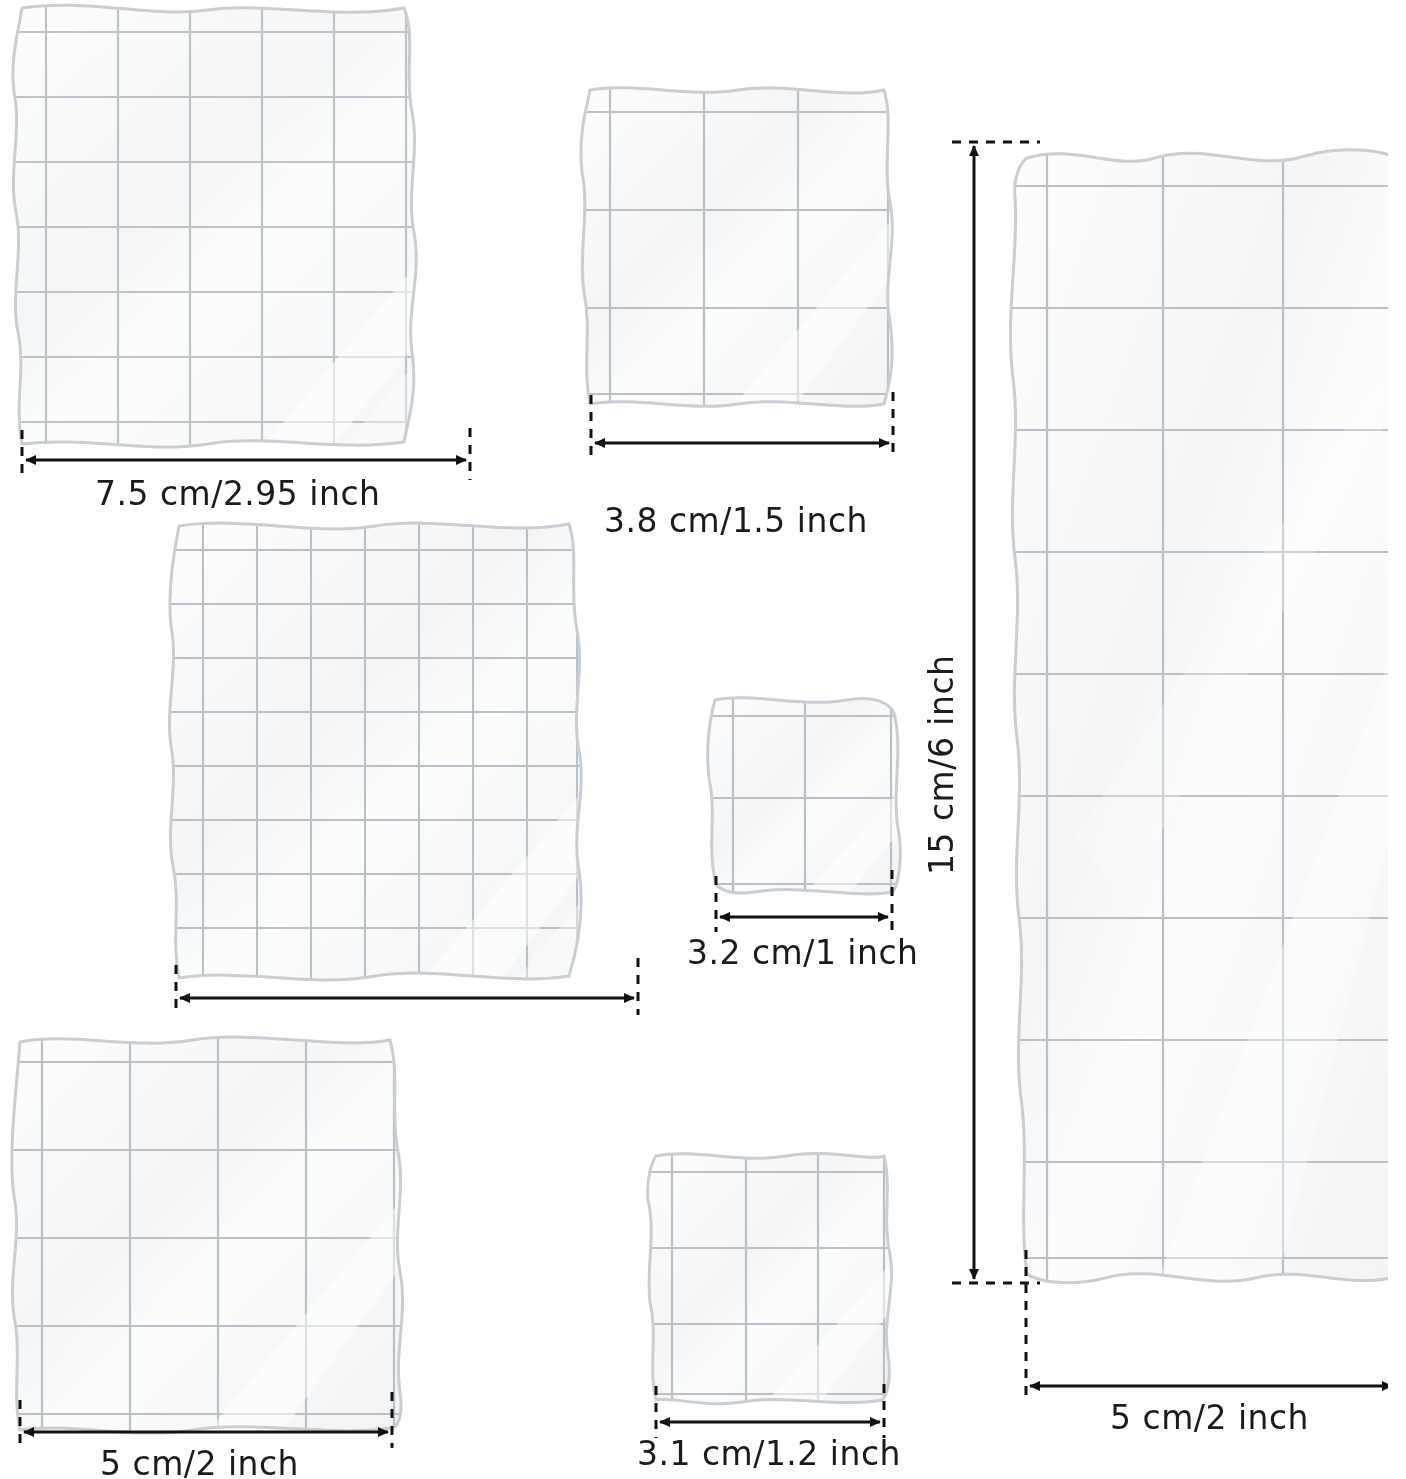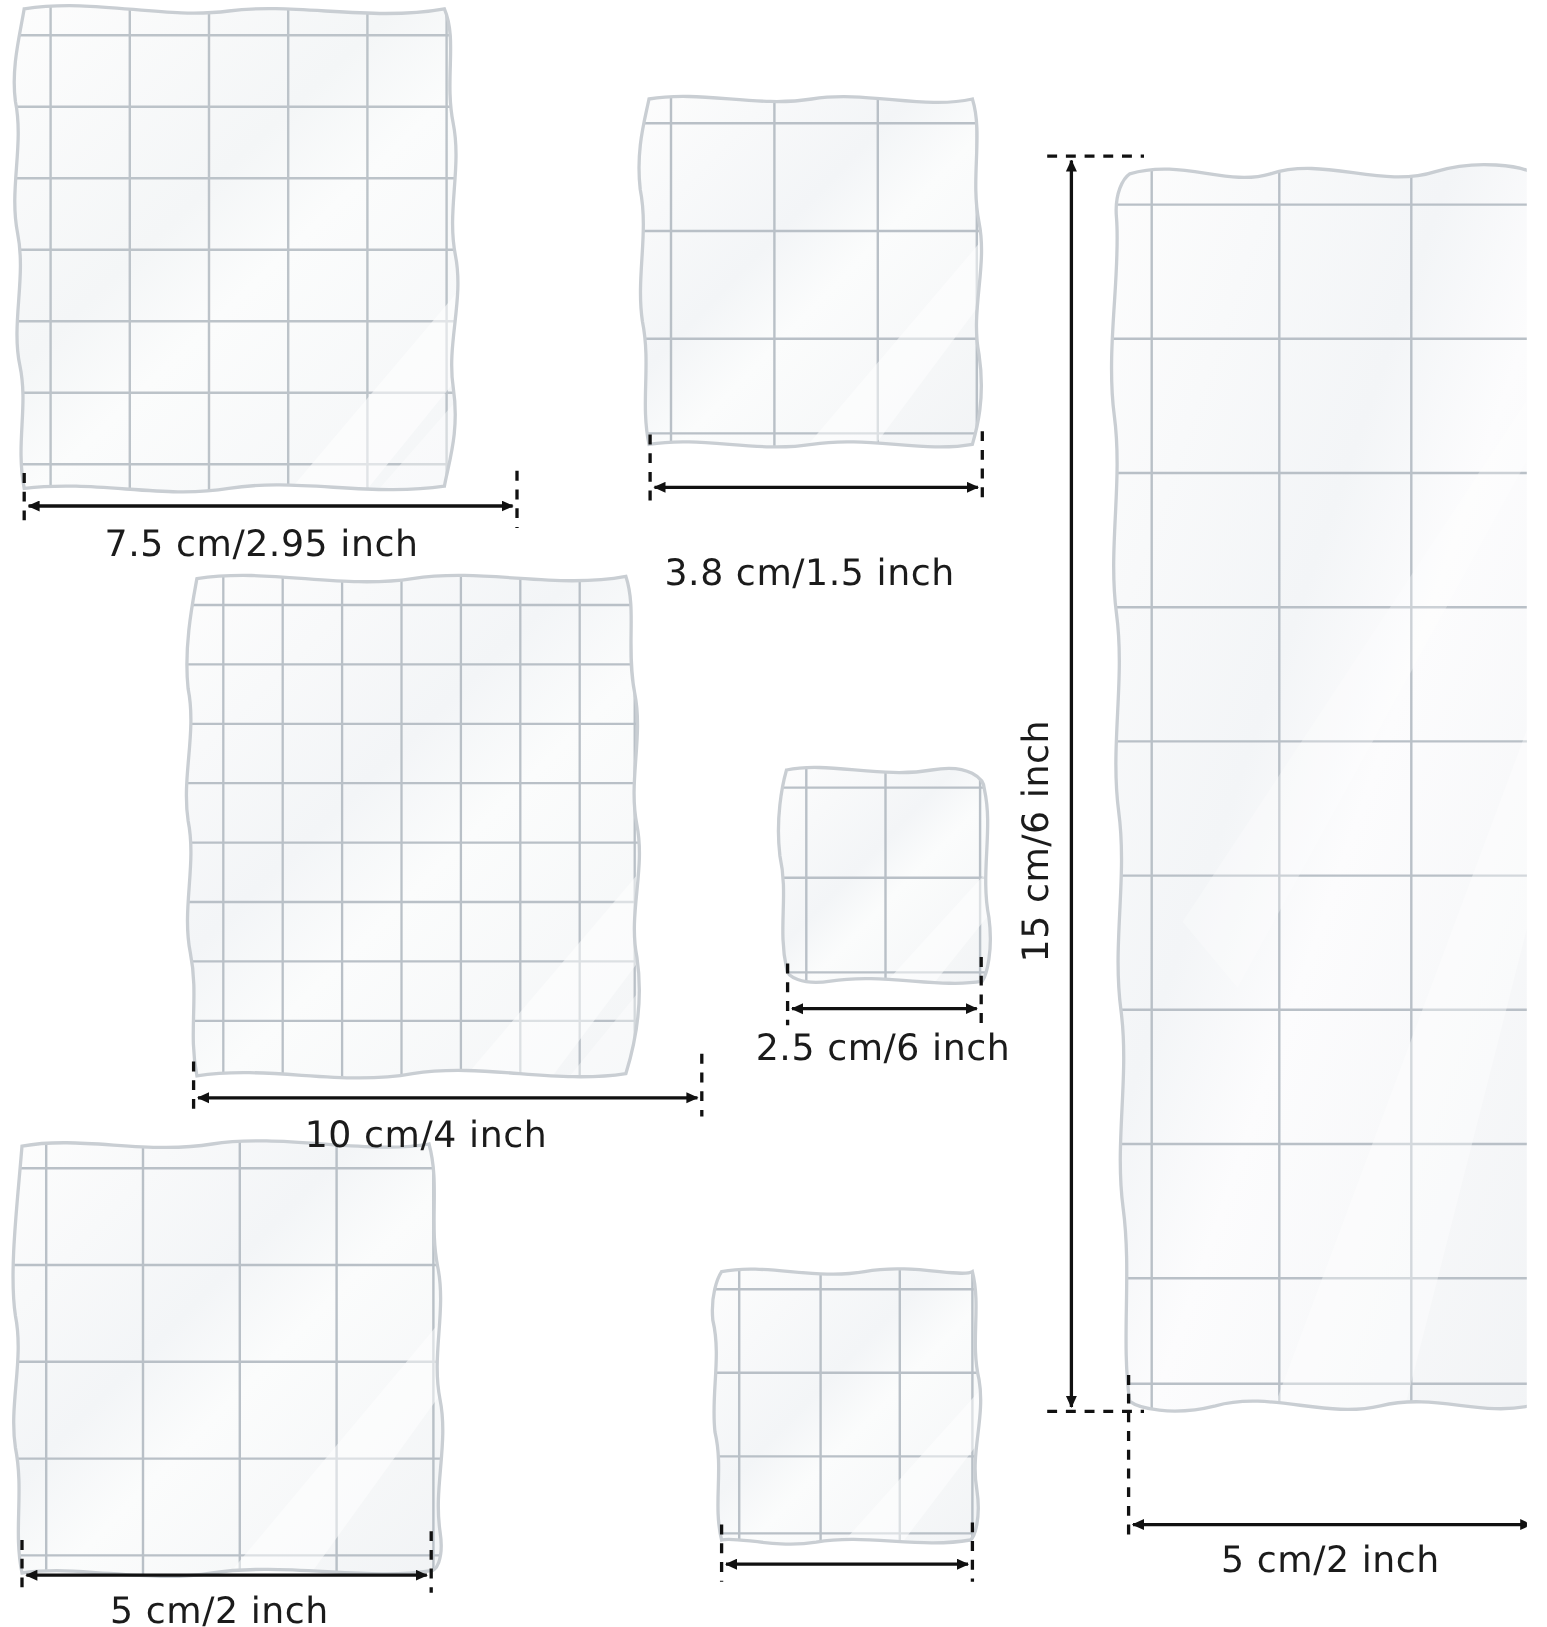--- a/index.html
+++ b/index.html
@@ -393,24 +393,24 @@
       <line x1="1026" y1="1250" x2="1026" y2="1402" stroke-dasharray="9,8"></line>
       <line x1="1396" y1="1242" x2="1396" y2="1402" stroke-dasharray="9,8"></line>
       <line x1="1030" y1="1386" x2="1392" y2="1386" marker-start="url(#arwStart)" marker-end="url(#arw)"></line>
     </g>
   </svg>
 
   <div class="dim-label" style="left:95px; top:474px;">7.5 cm/2.95 inch</div>
 
   <div class="dim-label" style="left:604px; top:459px;margin-top:42px;">3.8 cm/1.5 inch</div>
 
-  <div class="dim-label" style="left:277px; top:1012px;">10 cm/4 inch</div>
-
-  <div class="dim-label" style="left:687px; top:933px;">2.5 cm/6 inch</div>
+
+  <div class="dim-label" style="left:687px; top:933px;">3.2 cm/1 inch</div>
 
   <div class="dim-label" style="left:100px; top:1444px;">5 cm/2 inch</div>
 
+  <div class="dim-label" style="left:637px; top:1434px;">3.1 cm/1.2 inch</div>
 
   <div class="dim-label vertical" style="left:922px; top:875px;">15 cm/6 inch</div>
 
   <div class="dim-label" style="left:1110px; top:1398px;">5 cm/2 inch</div>
 
 </div>
 
 </body></html>

